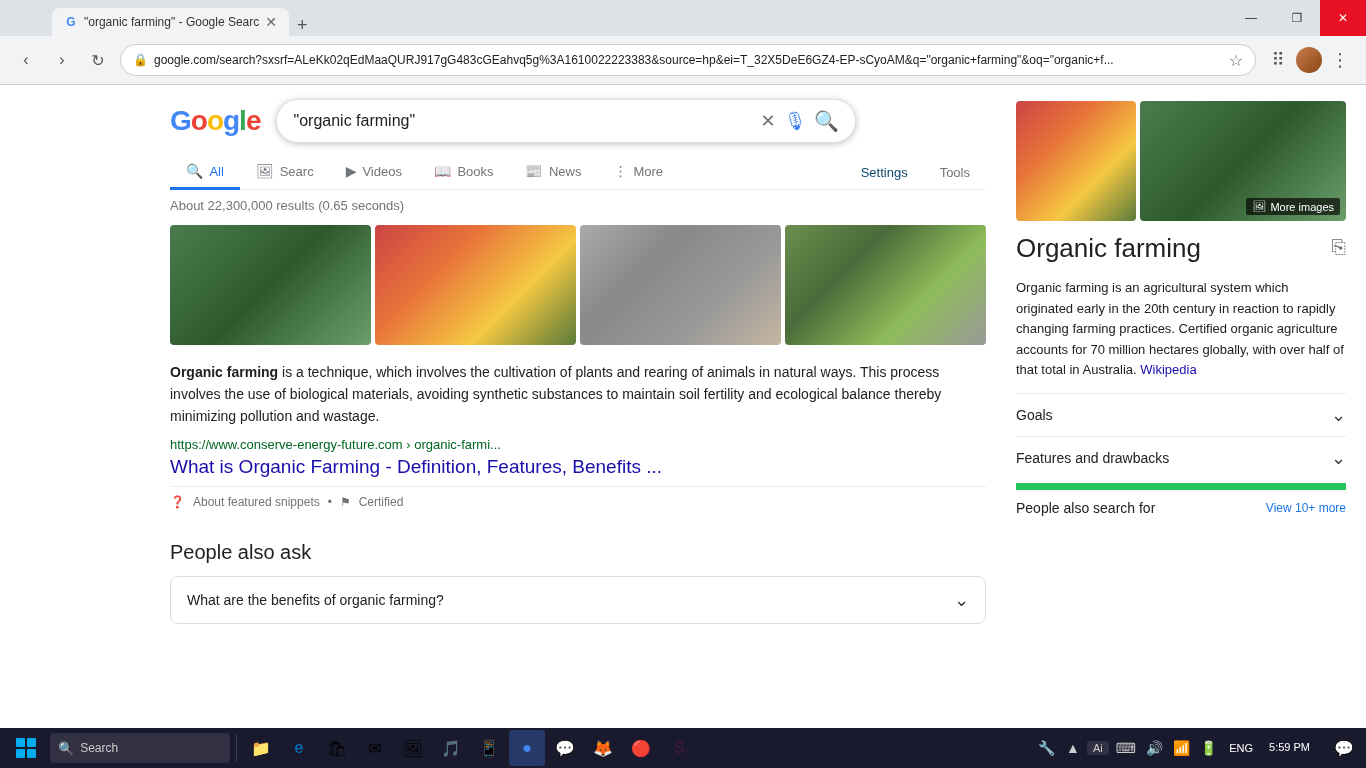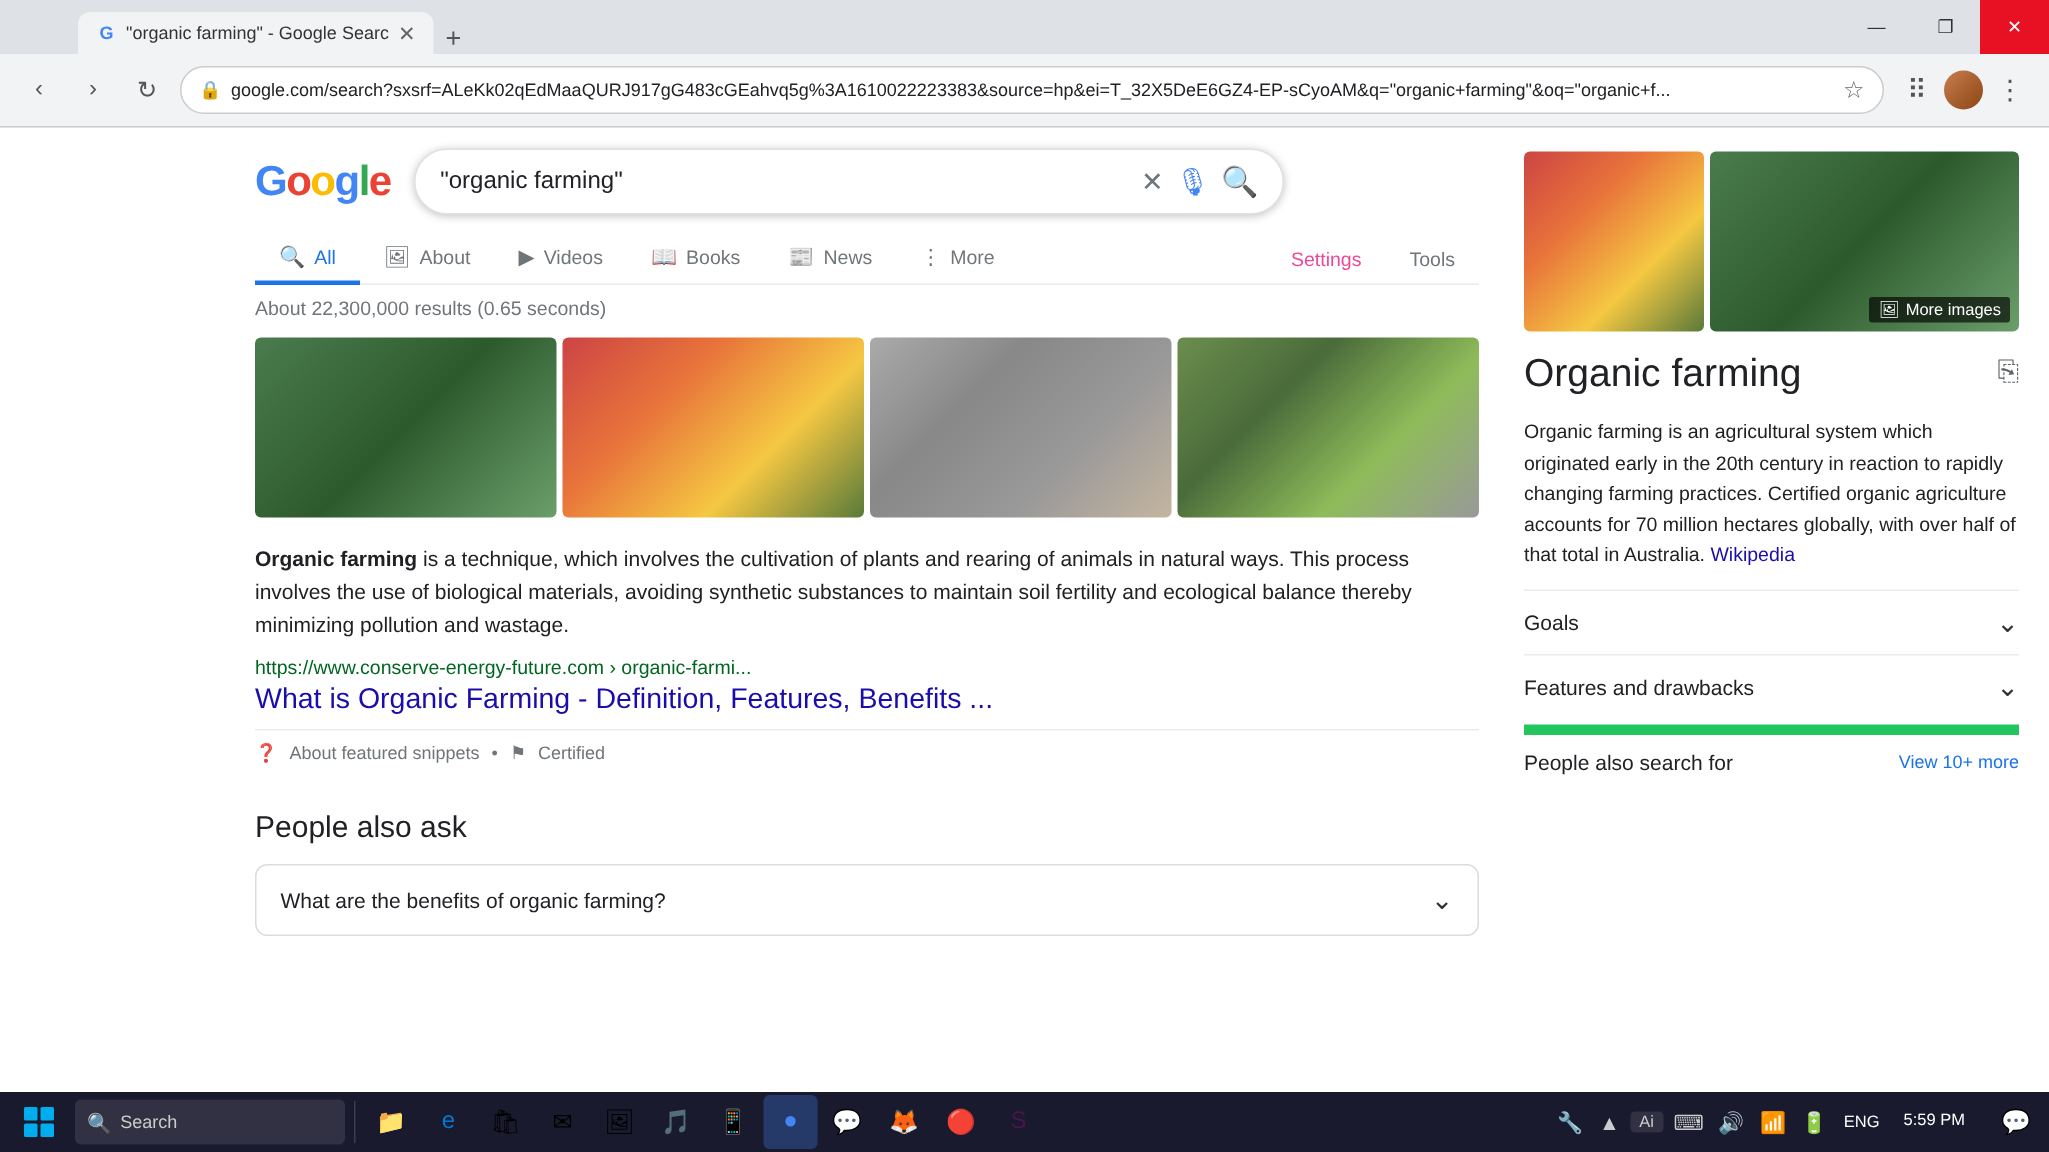--- a/index.html
+++ b/index.html
@@ -42,21 +42,21 @@
     .search-box-wrapper { display: flex; align-items: center; background: #fff; border: 1px solid #dfe1e5; border-radius: 24px; padding: 0 16px; height: 44px; width: 580px; box-shadow: 0 1px 6px rgba(32,33,36,.28); gap: 8px; }
     .search-input { flex: 1; border: none; outline: none; font-size: 16px; color: #202124; }
     .search-clear { color: #70757a; font-size: 18px; cursor: pointer; background: none; border: none; }
     .search-mic { color: #4285f4; font-size: 18px; cursor: pointer; background: none; border: none; }
     .search-icon-btn { color: #4285f4; font-size: 20px; cursor: pointer; background: none; border: none; }
 
     .search-tabs { display: flex; align-items: center; gap: 0; padding: 8px 0 0 0; border-bottom: 1px solid #ebebeb; margin-top: 4px; }
     .search-tab { display: flex; align-items: center; gap: 6px; padding: 8px 16px; font-size: 13px; color: #70757a; cursor: pointer; border-bottom: 3px solid transparent; margin-bottom: -1px; }
     .search-tab.active { color: #1a73e8; border-bottom: 3px solid #1a73e8; }
     .search-tab-icon { font-size: 14px; }
-    .settings-link { margin-left: auto; font-size: 13px; color: #ec4899; cursor: pointer; padding: 8px 16px; }
+    .settings-link { margin-left: auto; font-size: 13px; color: #0c4a6e; cursor: pointer; padding: 8px 16px; }
     .tools-link { font-size: 13px; color: #70757a; cursor: pointer; padding: 8px 16px; }
 
     .results-info { padding: 8px 0 12px 0; font-size: 13px; color: #70757a; }
 
     
     .image-strip { display: flex; gap: 4px; margin-bottom: 16px; height: 120px; cursor: pointer; }
     .img-placeholder { background: #c8c8c8; flex: 1; border-radius: 4px; overflow: hidden; position: relative; }
     .img-farm1 { background: linear-gradient(135deg, #4a7c4e, #2d5a2d, #6b9e6b); }
     .img-farm2 { background: linear-gradient(135deg, #cc4444, #e8733a, #f5c842, #5a7a3a); }
     .img-farm3 { background: linear-gradient(135deg, #aaa, #888, #999, #c5b5a0); }
@@ -170,21 +170,21 @@
       </div>
     </div>
 
     <div class="search-tabs">
       <div class="search-tab active">
         <span class="search-tab-icon">🔍</span>
         <span>All</span>
       </div>
       <div class="search-tab">
         <span class="search-tab-icon">🖼</span>
-        <span>About</span>
+        <span>Searc</span>
       </div>
       <div class="search-tab">
         <span class="search-tab-icon">▶</span>
         <span>Videos</span>
       </div>
       <div class="search-tab">
         <span class="search-tab-icon">📖</span>
         <span>Books</span>
       </div>
       <div class="search-tab">

